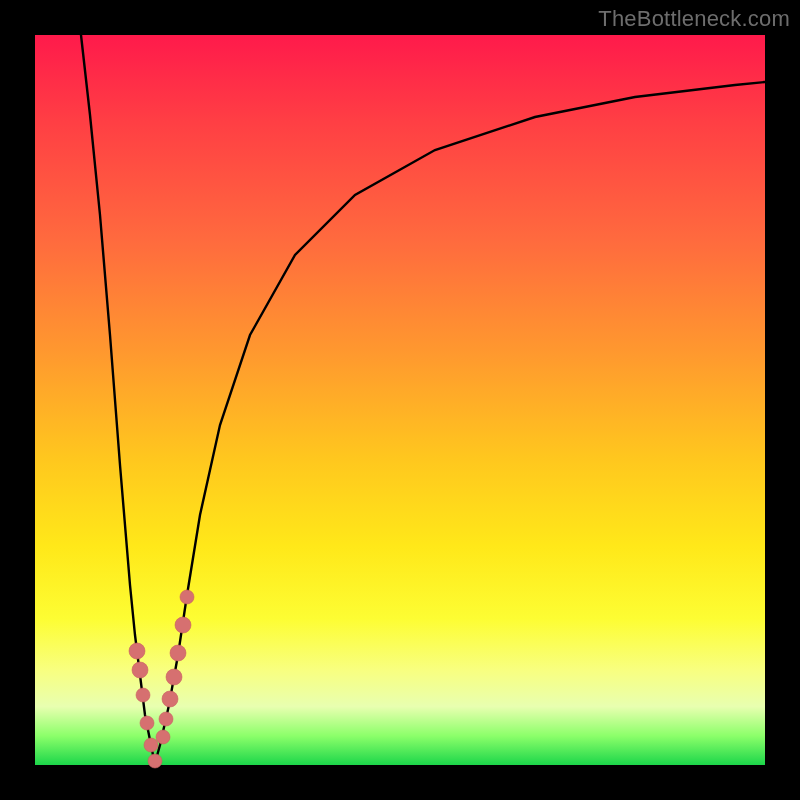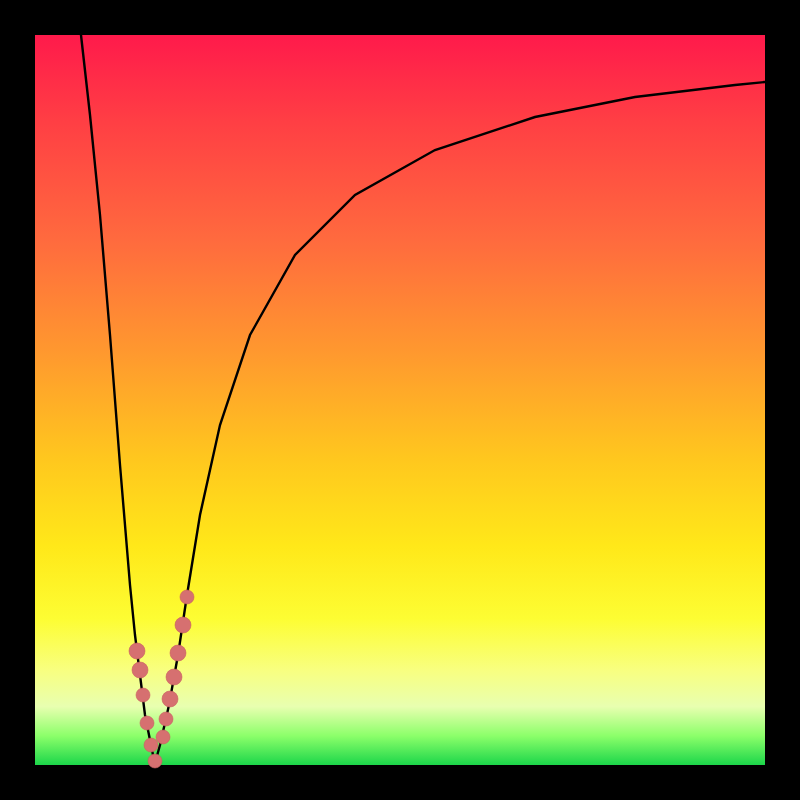--- a/index.html
+++ b/index.html
@@ -89,13 +89,14 @@
           <circle cx="128" cy="702" r="7" class="bead"></circle>
           <circle cx="131" cy="684" r="7" class="bead"></circle>
           <circle cx="135" cy="664" r="8" class="bead"></circle>
           <circle cx="139" cy="642" r="8" class="bead"></circle>
           <circle cx="143" cy="618" r="8" class="bead"></circle>
           <circle cx="148" cy="590" r="8" class="bead"></circle>
           <circle cx="152" cy="562" r="7" class="bead"></circle>
         </g>
     </svg>
   </div>
+  <div class="watermark">TheBottleneck.com</div>
 </div>
 
 </body></html>

